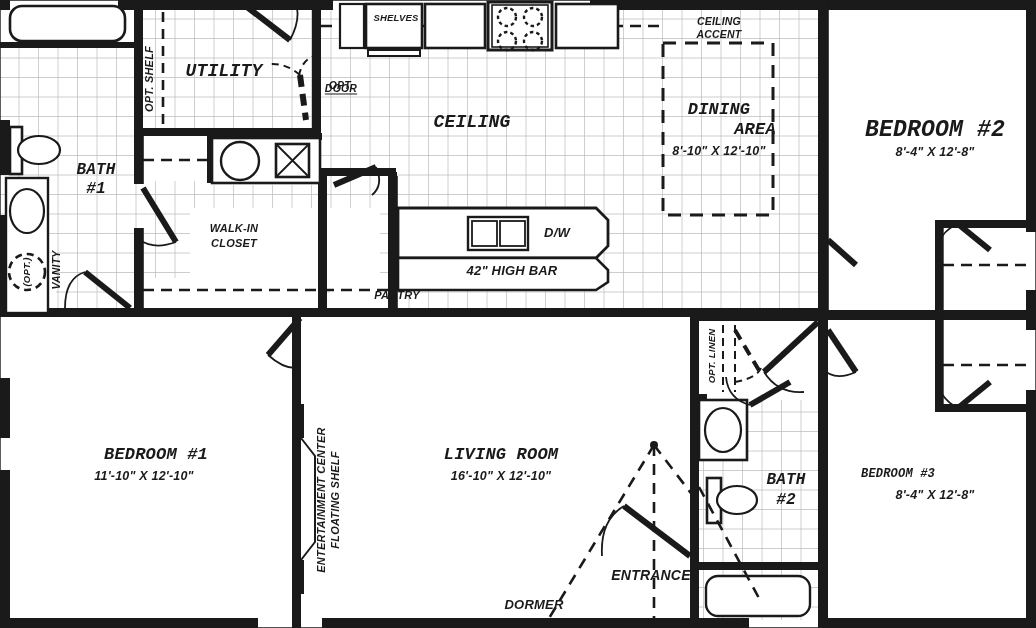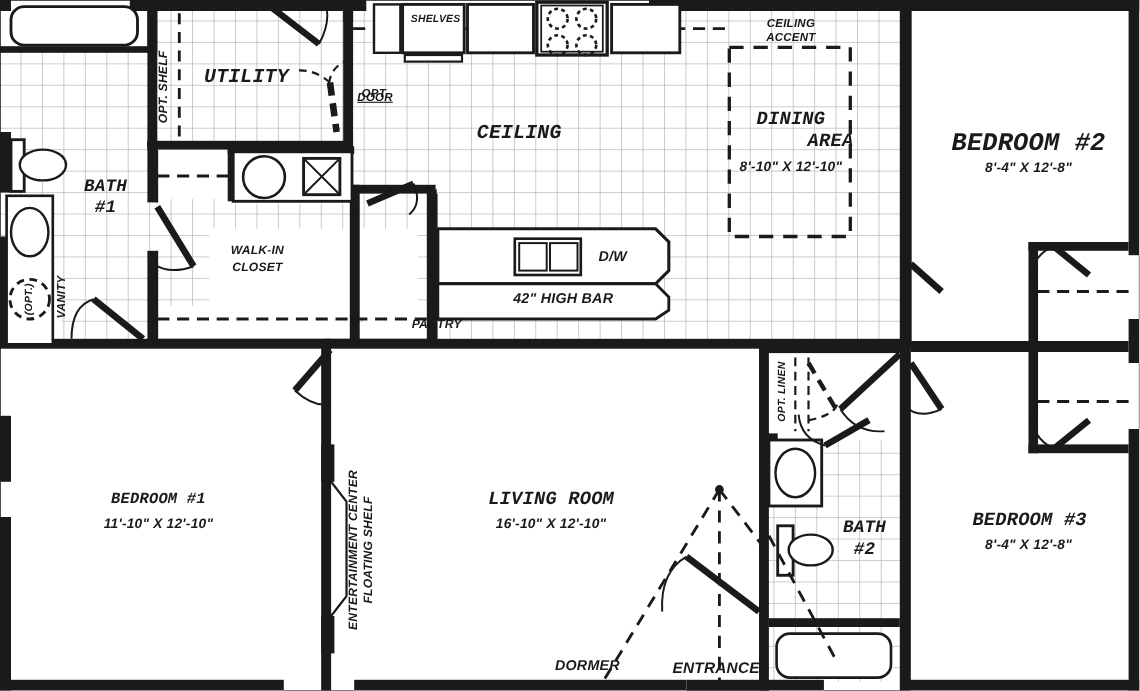--- a/index.html
+++ b/index.html
@@ -285,30 +285,30 @@
 
 <div class="lbl room-name center" style="left:472px;top:122px;font-size:18px;">CEILING</div>
 
 <div class="lbl room-name center" style="left:719px;top:110px;font-size:17px;">DINING</div>
 <div class="lbl room-name center" style="left:719px;top:130px;font-size:17px;margin-left:36px;">AREA</div>
 <div class="lbl room-dim center" style="left:719px;top:152px;">8'-10" X 12'-10"</div>
 
 <div class="lbl room-name center" style="left:935px;top:130px;font-size:23px;">BEDROOM #2</div>
 <div class="lbl room-dim center" style="left:935px;top:153px;">8'-4" X 12'-8"</div>
 
-<div class="lbl room-name center" style="left:144px;top:455px;font-size:14px;">BEDROOM #1</div>
+<div class="lbl room-name center" style="left:156px;top:455px;font-size:17px;">BEDROOM #1</div>
 <div class="lbl room-dim center" style="left:144px;top:477px;">11'-10" X 12'-10"</div>
 
 <div class="lbl room-name center" style="left:501px;top:455px;font-size:17px;">LIVING ROOM</div>
 <div class="lbl room-dim center" style="left:501px;top:477px;">16'-10" X 12'-10"</div>
 
 <div class="lbl room-name center" style="left:786px;top:480px;">BATH</div>
 <div class="lbl room-name center" style="left:786px;top:500px;">#2</div>
 
-<div class="lbl room-name center" style="left:936px;top:474px;font-size:17px;">BEDROOM #3</div>
+<div class="lbl room-name center" style="left:898px;top:474px;font-size:12px;">BEDROOM #3</div>
 <div class="lbl room-dim center" style="left:935px;top:496px;">8'-4" X 12'-8"</div>
 
 <div class="lbl small center" style="left:150px;top:79px;transform:translate(-50%,-50%) rotate(-90deg);">OPT. SHELF</div>
 
 <div class="lbl xsmall center" style="left:341px;top:86px;">OPT.</div>
 <div class="lbl xsmall center" style="left:341px;top:89px;text-decoration:underline;">DOOR</div>
 
 <div class="lbl tiny center" style="left:396px;top:18px;">SHELVES</div>
 
 <div class="lbl xsmall center" style="left:719px;top:22px;">CEILING</div>
@@ -325,17 +325,17 @@
 
 <div class="lbl small center" style="left:557px;top:233px;font-size:13px;">D/W</div>
 
 <div class="lbl small center" style="left:512px;top:271px;font-size:13px;">42" HIGH BAR</div>
 
 <div class="lbl tiny center" style="left:322px;top:500px;transform:translate(-50%,-50%) rotate(-90deg);font-size:11px;">ENTERTAINMENT CENTER</div>
 <div class="lbl tiny center" style="left:336px;top:500px;transform:translate(-50%,-50%) rotate(-90deg);font-size:11px;">FLOATING SHELF</div>
 
 <div class="lbl tiny center" style="left:712px;top:356px;transform:translate(-50%,-50%) rotate(-90deg);">OPT. LINEN</div>
 
-<div class="lbl small center" style="left:651px;top:575px;font-size:14px;margin-top:32px;">ENTRANCE</div>
+<div class="lbl small center" style="left:651px;top:575px;font-size:14px;">ENTRANCE</div>
 
 <div class="lbl small center" style="left:534px;top:605px;font-size:13px;text-align:center;">DORMER</div>
 
 </div>
 
 </body></html>

